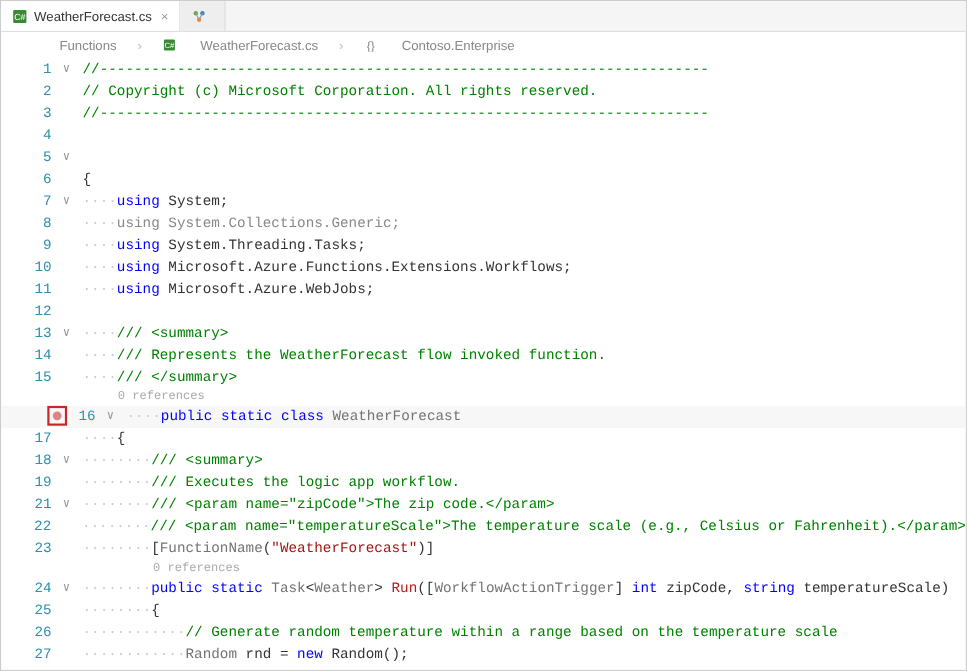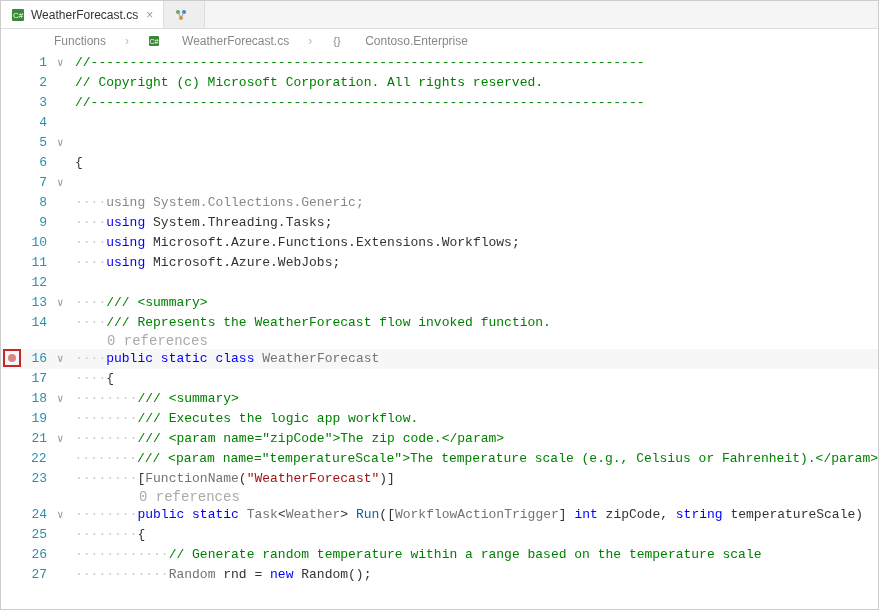--- a/index.html
+++ b/index.html
@@ -59,21 +59,21 @@
   font-family: Consolas, "Courier New", monospace;
   font-size: 13px;
   line-height: 20px;
 }
 .code-line {
   display: flex;
   align-items: flex-start;
   height: 20px;
   position: relative;
 }
-.code-line.highlighted { background: #f7f7f7; }
+.code-line.highlighted { background: #f7f7f7; padding-left: 40px; }
 .bp-gutter {
   width: 22px;
   display: flex;
   align-items: center;
   justify-content: center;
 }
 .bp-marker {
   width: 18px;
   height: 18px;
   border: 2px solid #c62828;
@@ -94,35 +94,35 @@
   color: #999;
   font-size: 11px;
   padding-left: 2px;
   user-select: none;
 }
 .code-content {
   white-space: pre;
   padding-left: 4px;
 }
 .ref-lens {
-  font-size: 14px;
+  font-size: 11px;
   color: #aaa;
   padding-left: 74px;
   height: 16px;
   line-height: 16px;
 }
 .ws { color: #ccc; }
 .tk-kw { color: #0000ff; }
 .tk-type { color: #737373; }
 .tk-cm { color: #008000; }
 .tk-cm-gray { color: #888; }
 .tk-str { color: #a31515; }
 .tk-punc { color: #333; }
 .tk-id { color: #333; }
-.tk-fn { color: #0369a1; }
+.tk-fn { color: #b91c1c; }
 </style>
 </head>
 <body>
 
 <div class="editor-root">
 
   <div class="tab-bar">
     <div class="tab active">
       <span class="tab-icon">
         <svg width="14" height="14" viewBox="0 0 14 14">
@@ -204,20 +204,21 @@
       <div class="bp-gutter"></div>
       <div class="line-num">6</div>
       <div class="fold-gutter"></div>
       <div class="code-content"><span class="tk-punc">{</span></div>
     </div>
 
     <div class="code-line">
       <div class="bp-gutter"></div>
       <div class="line-num">7</div>
       <div class="fold-gutter">∨</div>
+      <div class="code-content"><span class="ws">····</span><span class="tk-kw">using</span> <span class="tk-id">System;</span></div>
     </div>
 
     <div class="code-line">
       <div class="bp-gutter"></div>
       <div class="line-num">8</div>
       <div class="fold-gutter"></div>
       <div class="code-content"><span class="ws">····</span><span class="tk-cm-gray">using</span> <span class="tk-cm-gray">System.Collections.Generic;</span></div>
     </div>
 
     <div class="code-line">
@@ -255,20 +256,26 @@
       <div class="code-content"><span class="ws">····</span><span class="tk-cm">/// &lt;summary&gt;</span></div>
     </div>
 
     <div class="code-line">
       <div class="bp-gutter"></div>
       <div class="line-num">14</div>
       <div class="fold-gutter"></div>
       <div class="code-content"><span class="ws">····</span><span class="tk-cm">/// Represents the WeatherForecast flow invoked function.</span></div>
     </div>
 
+    <div class="code-line">
+      <div class="bp-gutter"></div>
+      <div class="line-num">15</div>
+      <div class="fold-gutter"></div>
+      <div class="code-content"><span class="ws">····</span><span class="tk-cm">/// &lt;/summary&gt;</span></div>
+    </div>
 
     <div class="ref-lens"><span style="padding-left:32px;">0 references</span></div>
 
     <div class="code-line highlighted">
       <div class="bp-gutter">
         <div class="bp-marker">
             <div class="bp-dot"></div>
           </div>
       </div>
       <div class="line-num">16</div>

